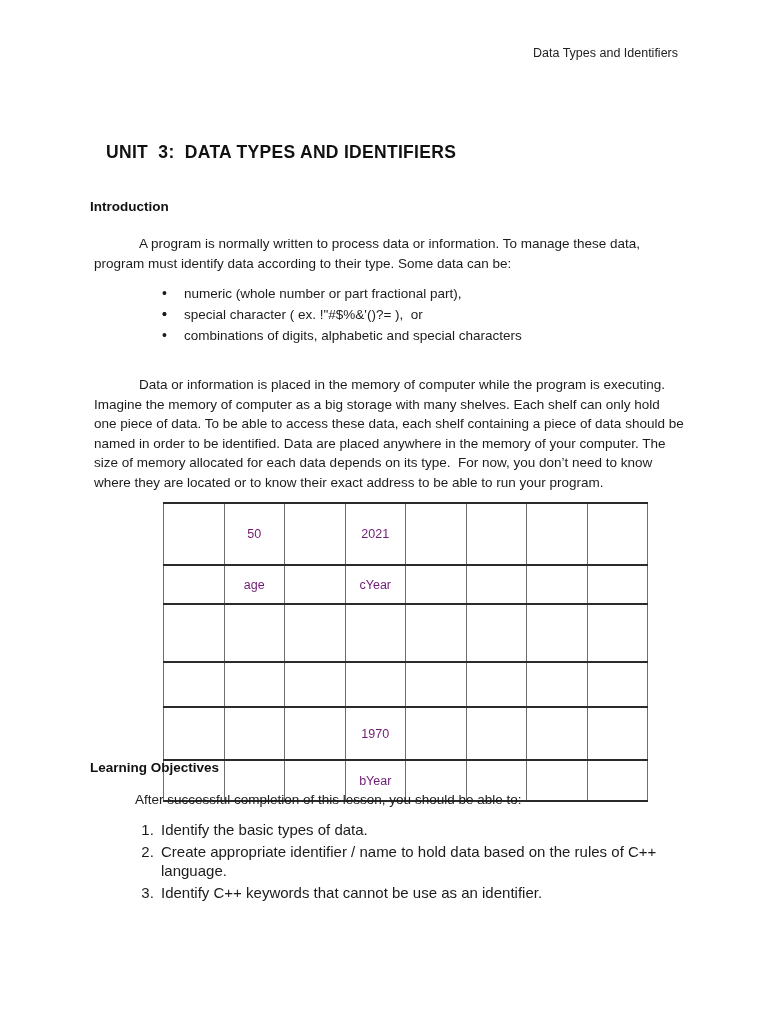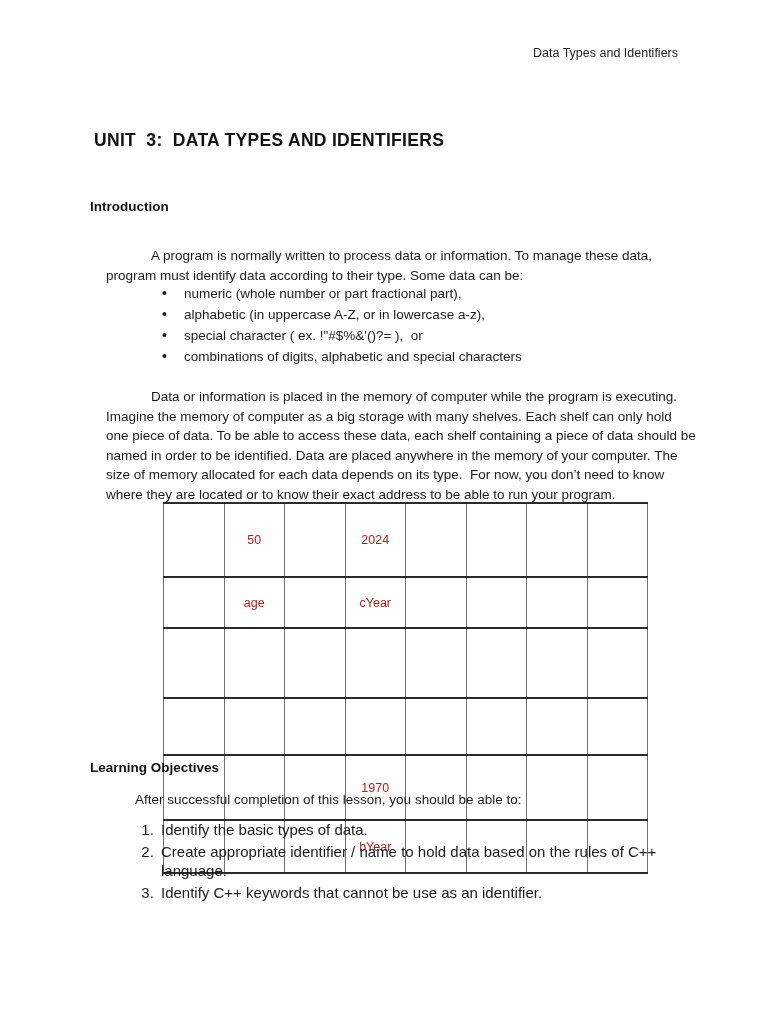--- a/index.html
+++ b/index.html
@@ -16,41 +16,41 @@
     position: absolute;
     top: 46px;
     right: 90px;
     font-size: 12.5px;
     color: #222222;
   }
   .unit-title {
     position: absolute;
     top: 126px;
     left: 90px;
-    margin: 4px;
+    margin: 16px;
     font-size: 17.5px;
     font-weight: 700;
     letter-spacing: 0.3px;
     white-space: pre-wrap;
     color: #111111;
   }
   .section-heading {
     position: absolute;
     left: 90px;
     margin: 0;
     font-size: 13.5px;
     font-weight: 700;
     color: #111111;
   }
   .heading-intro { top: 199px; }
   .heading-objectives { top: 760px; text-align: center; }
   .para {
     position: absolute;
     left: 90px;
-    margin: 16px;
+    margin: 4px;
     font-size: 13.5px;
     line-height: 19.5px;
     white-space: pre-wrap;
   }
   .para-1 { top: 230px; width: 590px; text-indent: 45px; }
   .para-2 { top: 371px; width: 592px; text-indent: 45px; }
   .bullet-list {
     position: absolute;
     top: 284px;
     left: 161px;
@@ -82,22 +82,22 @@
     border-collapse: collapse;
   }
   .mem-table td {
     border-left: 1.5px solid #6e6e6e;
     border-right: 1.5px solid #6e6e6e;
     border-top: 2px solid #2b2b2b;
     border-bottom: 2px solid #2b2b2b;
     text-align: center;
     vertical-align: middle;
     font-size: 12.5px;
-    color: #b91c1c;
-    padding: 12px;
+    color: #701a75;
+    padding: 6px;
     overflow: hidden;
   }
   .mem-table tr:nth-child(1) td { height: 48px; }
   .mem-table tr:nth-child(2) td { height: 25px; }
   .mem-table tr:nth-child(3) td { height: 44px; }
   .mem-table tr:nth-child(4) td { height: 31px; }
   .mem-table tr:nth-child(5) td { height: 39px; margin-top: 39px; }
   .mem-table tr:nth-child(6) td { height: 27px; border-radius: 13px; }
   .objectives-intro {
     position: absolute;
@@ -137,34 +137,34 @@
   <div class="header-right">Data Types and Identifiers</div>
 
   <h1 class="unit-title">UNIT  3:  DATA TYPES AND IDENTIFIERS</h1>
 
   <h2 class="section-heading heading-intro">Introduction</h2>
 
   <p class="para para-1">A program is normally written to process data or information. To manage these data, program must identify data according to their type. Some data can be:</p>
 
   <ul class="bullet-list">
     <li><span class="dot">•</span><span>numeric (whole number or part fractional part),</span></li>
-    <li><span class="dot">•</span><span>alphabetic (in uppercase A-Z, or in lowercase a-z),</span></li>
+    <li><span class="dot">•</span></li>
     <li><span class="dot">•</span><span>special character ( ex. !"#$%&amp;'()?= ),  or</span></li>
     <li><span class="dot">•</span><span>combinations of digits, alphabetic and special characters</span></li>
   </ul>
 
   <p class="para para-2">Data or information is placed in the memory of computer while the program is executing. Imagine the memory of computer as a big storage with many shelves. Each shelf can only hold one piece of data. To be able to access these data, each shelf containing a piece of data should be named in order to be identified. Data are placed anywhere in the memory of your computer. The size of memory allocated for each data depends on its type.  For now, you don’t need to know where they are located or to know their exact address to be able to run your program.</p>
 
   <table class="mem-table">
     <tbody>
         <tr>
           <td></td>
           <td>50</td>
           <td></td>
-          <td>2024</td>
+          <td>2021</td>
           <td></td>
           <td></td>
           <td></td>
           <td></td>
         </tr>
         <tr>
           <td></td>
           <td>age</td>
           <td></td>
           <td>cYear</td>

